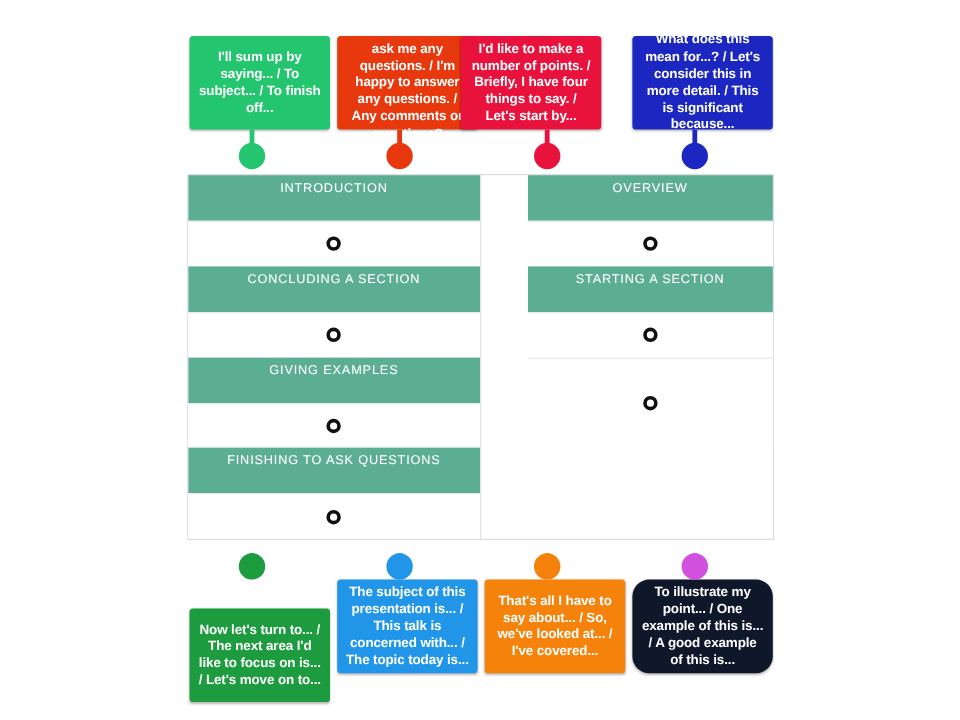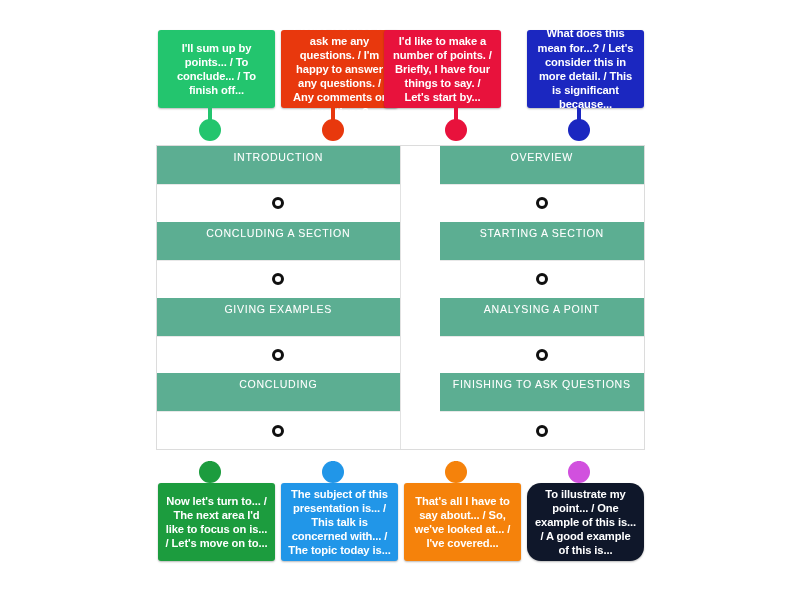--- a/index.html
+++ b/index.html
@@ -119,21 +119,21 @@
     box-sizing: border-box;
     background: transparent;
   }
 </style>
 </head>
 <body>
 
 <div id="stage">
 
   <div id="top-cards">
-      <div class="card card-top" style="left: 158px; background: rgb(35, 197, 110);">I'll sum up by points... / To conclude... / To finish off...</div>
+      <div class="card card-top" style="left: 158px; background: rgb(35, 197, 110);">I'll sum up by saying... / To subject... / To finish off...</div>
       <div class="pin pin-top" style="left: 199px; top: 108px; height: 33px;">
         <div class="stem" style="background: rgb(35, 197, 110);"></div>
         <div class="knob" style="background: rgb(35, 197, 110);"></div>
       </div>
       <div class="card card-top" style="left: 281px; background: rgb(232, 56, 13);">Please feel free to ask me any questions. / I'm happy to answer any questions. / Any comments or questions?</div>
       <div class="pin pin-top" style="left: 322px; top: 108px; height: 33px;">
         <div class="stem" style="background: rgb(232, 56, 13);"></div>
         <div class="knob" style="background: rgb(232, 56, 13);"></div>
       </div>
       <div class="card card-top" style="left: 384px; background: rgb(232, 18, 60);">I'd like to make a number of points. / Briefly, I have four things to say. / Let's start by...</div>
@@ -173,41 +173,34 @@
           <div class="drop-ring"></div>
         </div>
       </div>
       <div class="cellwrap">
         <div class="cell-header">GIVING EXAMPLES</div>
         <div class="cell-drop">
           <div class="drop-ring"></div>
         </div>
       </div>
       <div class="cellwrap">
-        <div class="cell-header">ANALYSING A POINT</div>
-        <div class="cell-drop">
-          <div class="drop-ring"></div>
-        </div>
-      </div>
-      <div class="cellwrap">
-        <div class="cell-header">CONCLUDING</div>
         <div class="cell-drop">
           <div class="drop-ring"></div>
         </div>
       </div>
       <div class="cellwrap">
         <div class="cell-header">FINISHING TO ASK QUESTIONS</div>
         <div class="cell-drop">
           <div class="drop-ring"></div>
         </div>
       </div>
     </div>
 
   <div id="bottom-cards">
-      <div class="card card-bottom" style="left: 158px; background: rgb(28, 156, 62);">Now let's turn to... / The next area I'd like to focus on is... / Let's move on to...</div>
+      <div class="card card-bottom" style="left: 158px; background: rgb(28, 156, 62); margin-top: 24px;">Now let's turn to... / The next area I'd like to focus on is... / Let's move on to...</div>
       <div class="pin pin-bottom" style="left: 199px; top: 461px; height: 33px;">
         <div class="stem" style="background: rgb(28, 156, 62);"></div>
         <div class="knob" style="background: rgb(28, 156, 62);"></div>
       </div>
       <div class="card card-bottom" style="left: 281px; background: rgb(33, 150, 232);">The subject of this presentation is... / This talk is concerned with... / The topic today is...</div>
       <div class="pin pin-bottom" style="left: 322px; top: 461px; height: 33px;">
         <div class="stem" style="background: rgb(33, 150, 232);"></div>
         <div class="knob" style="background: rgb(33, 150, 232);"></div>
       </div>
       <div class="card card-bottom" style="left: 404px; background: rgb(245, 130, 11);">That's all I have to say about... / So, we've looked at... / I've covered...</div>

